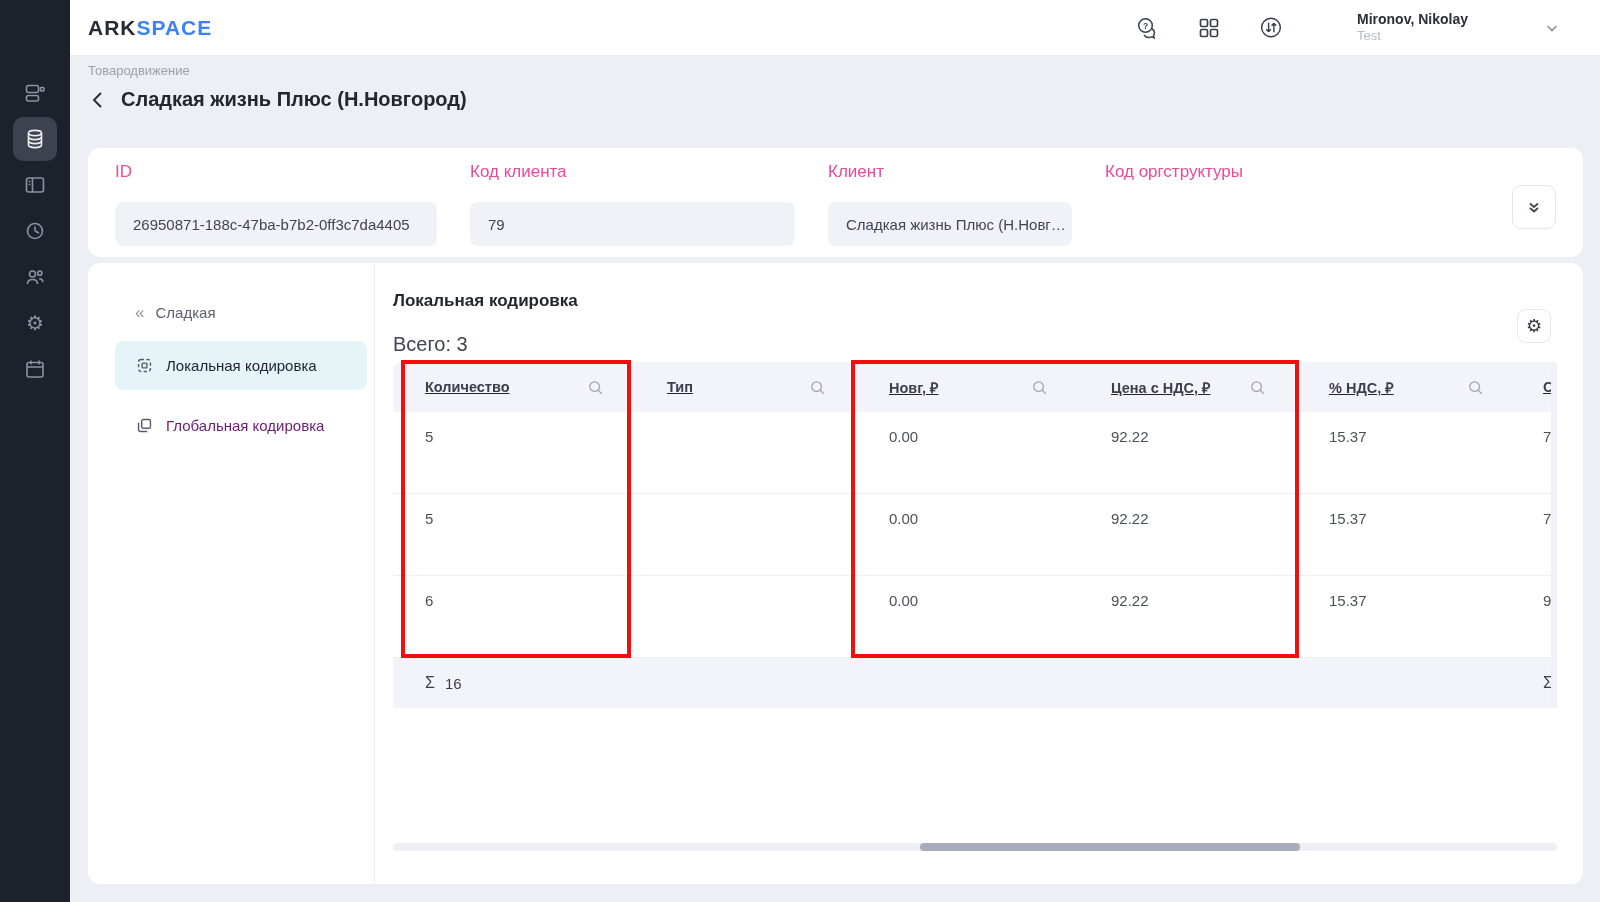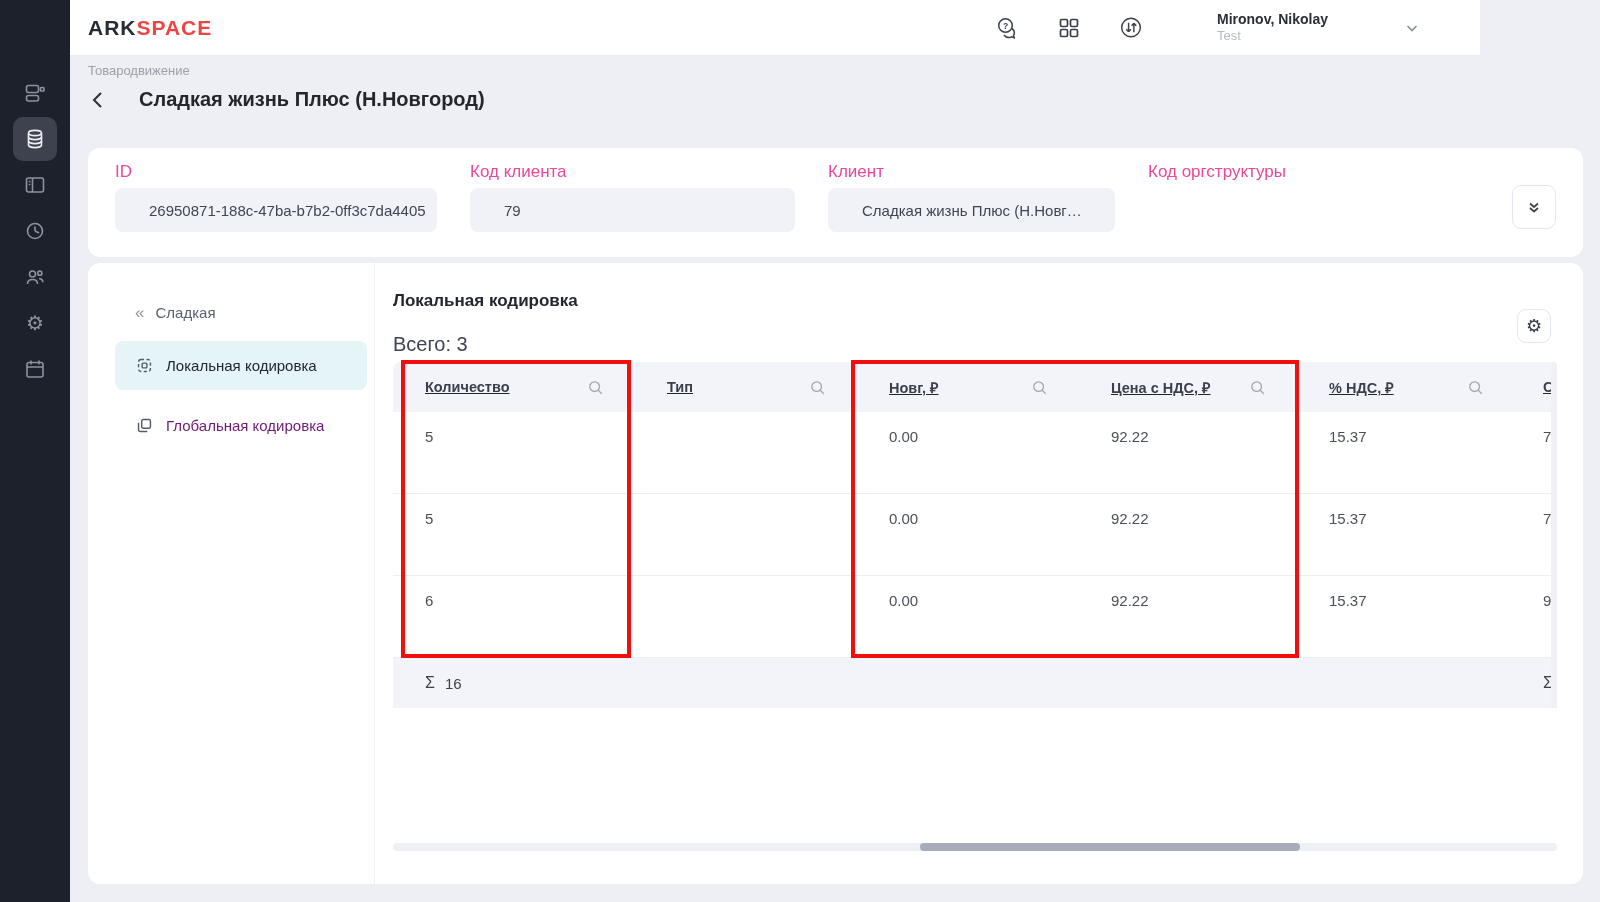--- a/index.html
+++ b/index.html
@@ -22,60 +22,60 @@
   }
   .rail-item {
     width:44px; height:44px; border-radius:10px;
     display:flex; align-items:center; justify-content:center;
     color:#8b93a1; cursor:pointer;
   }
   .rail-item.active { background:#3d424e; color:#eceef2; }
 
   
   .topbar {
-    position:absolute; left:70px; top:0; width:1410px; height:56px;
+    position:absolute; left:70px; top:0; width:1530px; height:56px;
     background:#ffffff; border-bottom:1px solid #eaecf1;
-    display:flex; align-items:center; padding:0 60px 0 18px; z-index:4;
+    display:flex; align-items:center; padding:0 40px 0 18px; z-index:4;
   }
   .logo { font-size:21px; font-weight:bold; letter-spacing:1px; display:flex; }
   .logo-primary { color:#272b34; }
-  .logo-secondary { color:#ef4444; }
+  .logo-secondary { color:#3b82f6; }
   .topbar-actions { margin-left:auto; display:flex; align-items:center; gap:36px; color:#3a3f49; }
   .top-icon-btn { width:26px; height:26px; display:flex; align-items:center; justify-content:center; cursor:pointer; }
   .user-block { margin-left:37px; line-height:1.25; }
   .user-name { font-size:14px; font-weight:bold; color:#2a2e38; }
   .user-role { font-size:13px; color:#b7bbc5; }
   .user-chevron { margin-left:40px; color:#8b919d; cursor:pointer; }
 
   
   .breadcrumb {
     position:absolute; left:88px; top:63px;
     font-size:13px; color:#9ba0aa; cursor:pointer; z-index:2;
   }
   .title-row {
     position:absolute; left:88px; top:88px;
-    display:flex; align-items:center; gap:31px; z-index:2;
+    display:flex; align-items:center; gap:13px; z-index:2;
   }
   .back-btn { cursor:pointer; color:#2b2f39; display:flex; }
   .page-title { font-size:20px; font-weight:bold; color:#23262d; }
 
   
   .card {
     position:absolute; left:88px; width:1495px; background:#fff;
     border-radius:12px; z-index:1;
   }
   .card-details { top:148px; height:109px; padding:14px 27px 0 27px; display:flex; gap:33px; }
   .field { }
   .field-label { font-size:17px; color:#ec4899; }
   .field-box {
-    margin-top:6px; height:44px; background:#f1f2f8; border-radius:8px;
+    margin-top:20px; height:44px; background:#f1f2f8; border-radius:8px;
     font-size:15px; color:#3f4551; display:flex; align-items:center;
-    padding:0 34px; white-space:nowrap; overflow:hidden; cursor:text;
-  }
-  .w-id { width:322px; } .w-ccode { width:325px; } .w-client { width:287px; } .w-org { width:325px; }
+    padding:0 18px; white-space:nowrap; overflow:hidden; cursor:text;
+  }
+  .w-id { width:322px; } .w-ccode { width:325px; } .w-client { width:244px; } .w-org { width:325px; }
   .expand-btn {
     position:absolute; right:27px; top:37px; width:44px; height:44px;
     background:#fff; border:1px solid #e4e6ef; border-radius:9px;
     display:flex; align-items:center; justify-content:center;
     color:#3e434e; cursor:pointer;
   }
 
   .card-main { top:263px; height:621px; }
 
   

